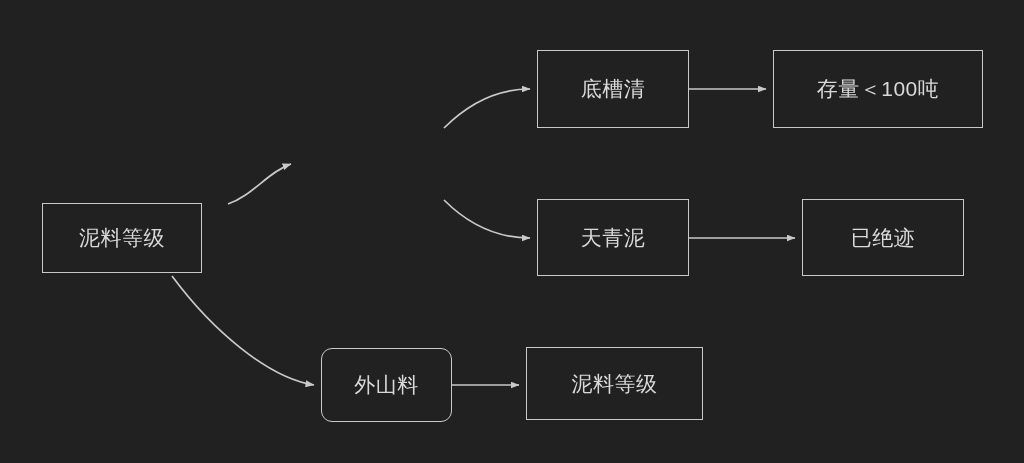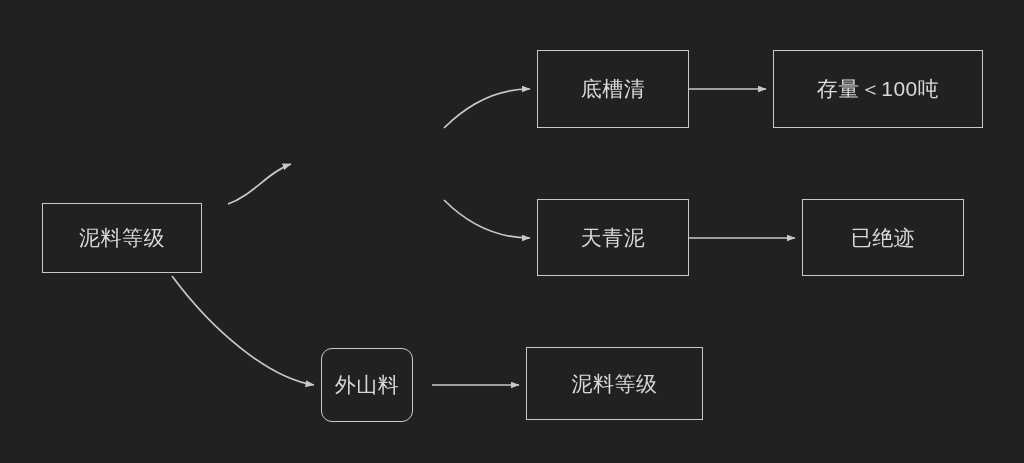--- a/index.html
+++ b/index.html
@@ -43,21 +43,21 @@
     color: #d9d9d9;
   }
 
   
   #node-niliaodengji { left: 42px;  top: 203px; width: 160px; height: 70px; }
   #node-huanglongshan { left: 297px; top: 127px; width: 159px; height: 74px; }
   #node-dicaoqing    { left: 537px; top: 50px;  width: 152px; height: 78px; }
   #node-cunliang     { left: 773px; top: 50px;  width: 210px; height: 78px; }
   #node-tianqingni   { left: 537px; top: 199px; width: 152px; height: 77px; }
   #node-yijuejii     { left: 802px; top: 199px; width: 162px; height: 77px; }
-  #node-waishanliao  { left: 321px; top: 348px; width: 92px; height: 74px; text-align: center; }
+  #node-waishanliao  { left: 321px; top: 348px; width: 131px; height: 74px; text-align: center; }
   #node-putongzini   { left: 526px; top: 347px; width: 177px; height: 73px; }
 </style>
 </head>
 <body>
 
 <div id="canvas">
 
   <svg id="edge-layer" viewBox="0 0 1024 463" width="1024" height="463" xmlns="http://www.w3.org/2000/svg">
     <defs>
       <marker id="arrowhead" markerWidth="9" markerHeight="7" refX="8.5" refY="3.5" orient="auto" markerUnits="userSpaceOnUse">

